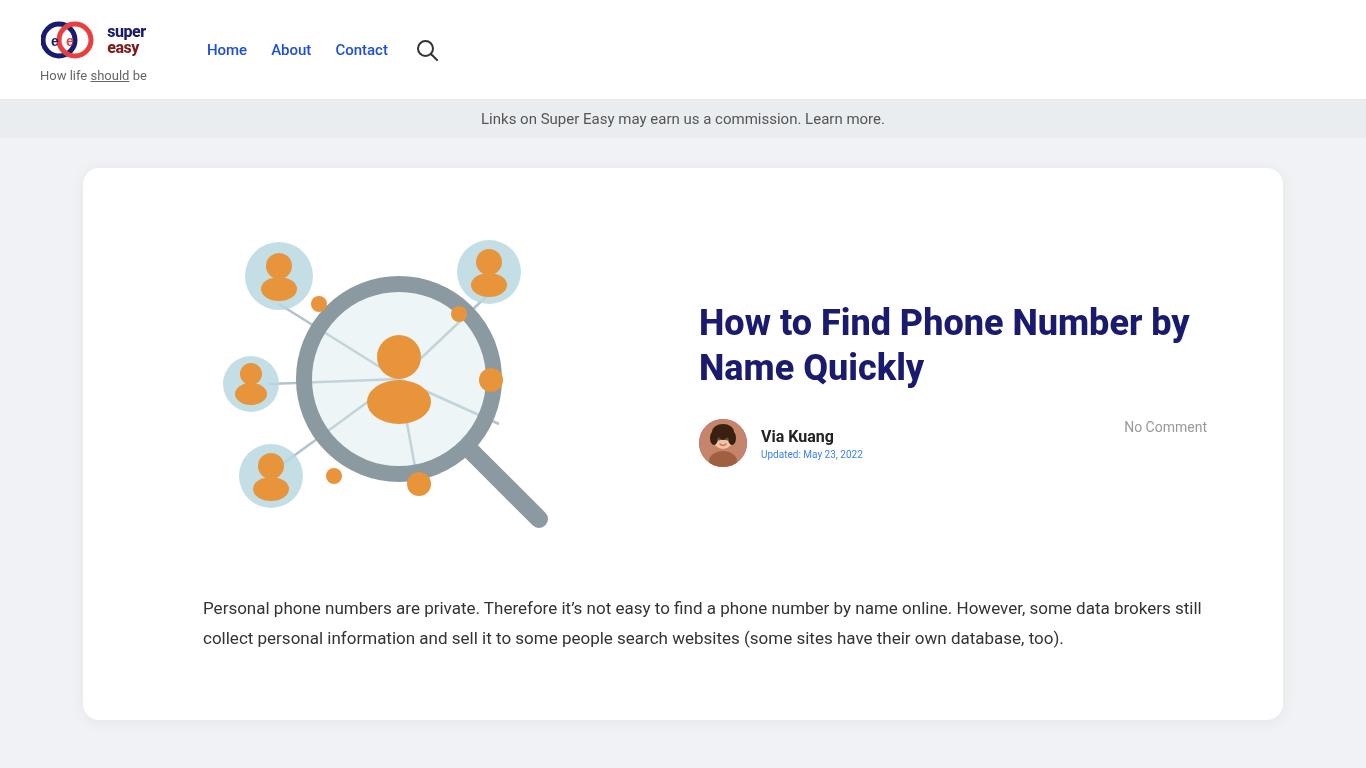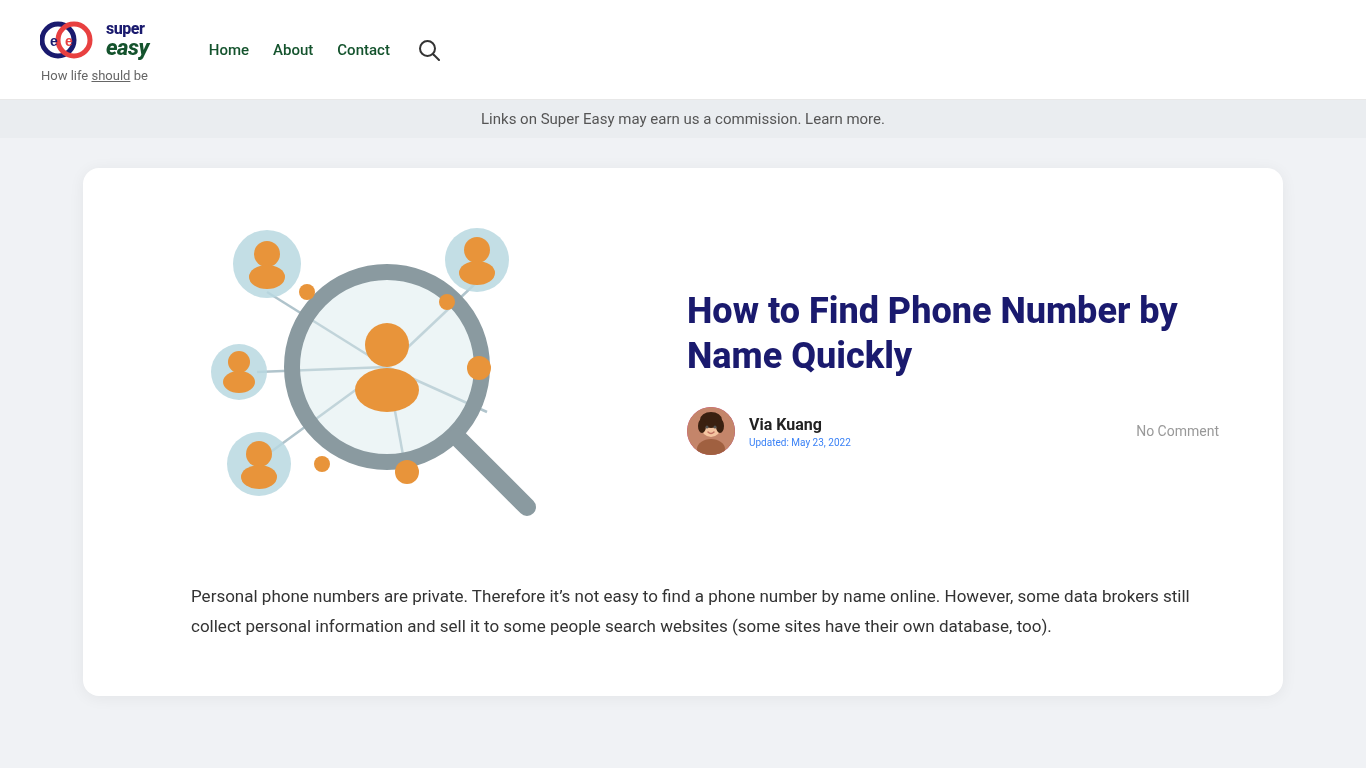--- a/index.html
+++ b/index.html
@@ -41,25 +41,24 @@
       line-height: 1;
       margin-left: 4px;
     }
     .logo-super {
       font-size: 16px;
       font-weight: 800;
       color: #1a1a6e;
       letter-spacing: -0.5px;
     }
     .logo-easy {
-      font-size: 22px;
+      font-size: 16px;
       font-weight: 800;
-      color: #14532d;
+      color: #7f1d1d;
       letter-spacing: -0.5px;
-      font-style: italic;
     }
     .logo-tagline {
       font-size: 13px;
       color: #666;
       margin-top: 4px;
       text-align: center;
     }
     .logo-tagline em {
       font-style: normal;
       text-decoration: underline;
@@ -83,21 +82,21 @@
     }
 
     
     .secondary-nav {
       display: flex;
       align-items: center;
       gap: 24px;
     }
     .secondary-nav a {
       font-size: 15px;
-      color: #14532d;
+      color: #1d4ed8;
       text-decoration: none;
       font-weight: 500;
     }
     .search-icon-btn {
       background: none;
       border: none;
       cursor: pointer;
       display: flex;
       align-items: center;
       color: #333;
@@ -120,21 +119,21 @@
     .content-wrapper {
       max-width: 1280px;
       margin: 30px auto;
       padding: 0 40px;
     }
     .article-card {
       background: #fff;
       border-radius: 16px;
       overflow: hidden;
       box-shadow: 0 2px 16px rgba(0,0,0,0.06);
-      padding: 4px;
+      padding: 16px;
     }
 
     
     .article-hero {
       display: flex;
       align-items: center;
       padding: 40px 60px 40px 60px;
       gap: 60px;
     }
     .hero-image-area {
@@ -152,21 +151,21 @@
     }
     .article-title {
       font-size: 36px;
       font-weight: 800;
       color: #1a1a6e;
       line-height: 1.25;
       margin-bottom: 28px;
     }
     .author-row {
       display: flex;
-      align-items: center;
+      align-items: flex-start;
       justify-content: space-between;
       gap: 24px;
     }
     .author-info {
       display: flex;
       align-items: center;
       gap: 14px;
     }
     .author-avatar {
       width: 48px;

